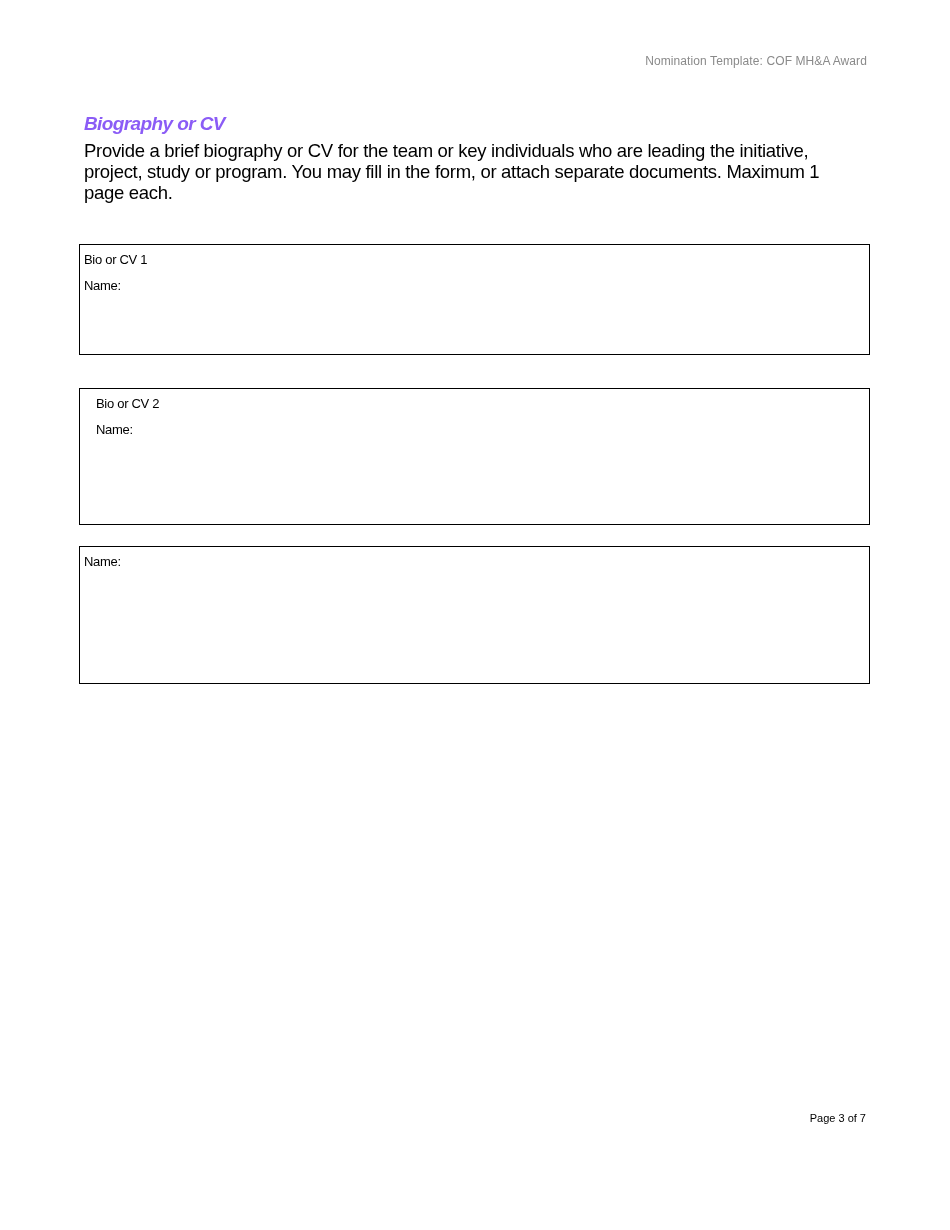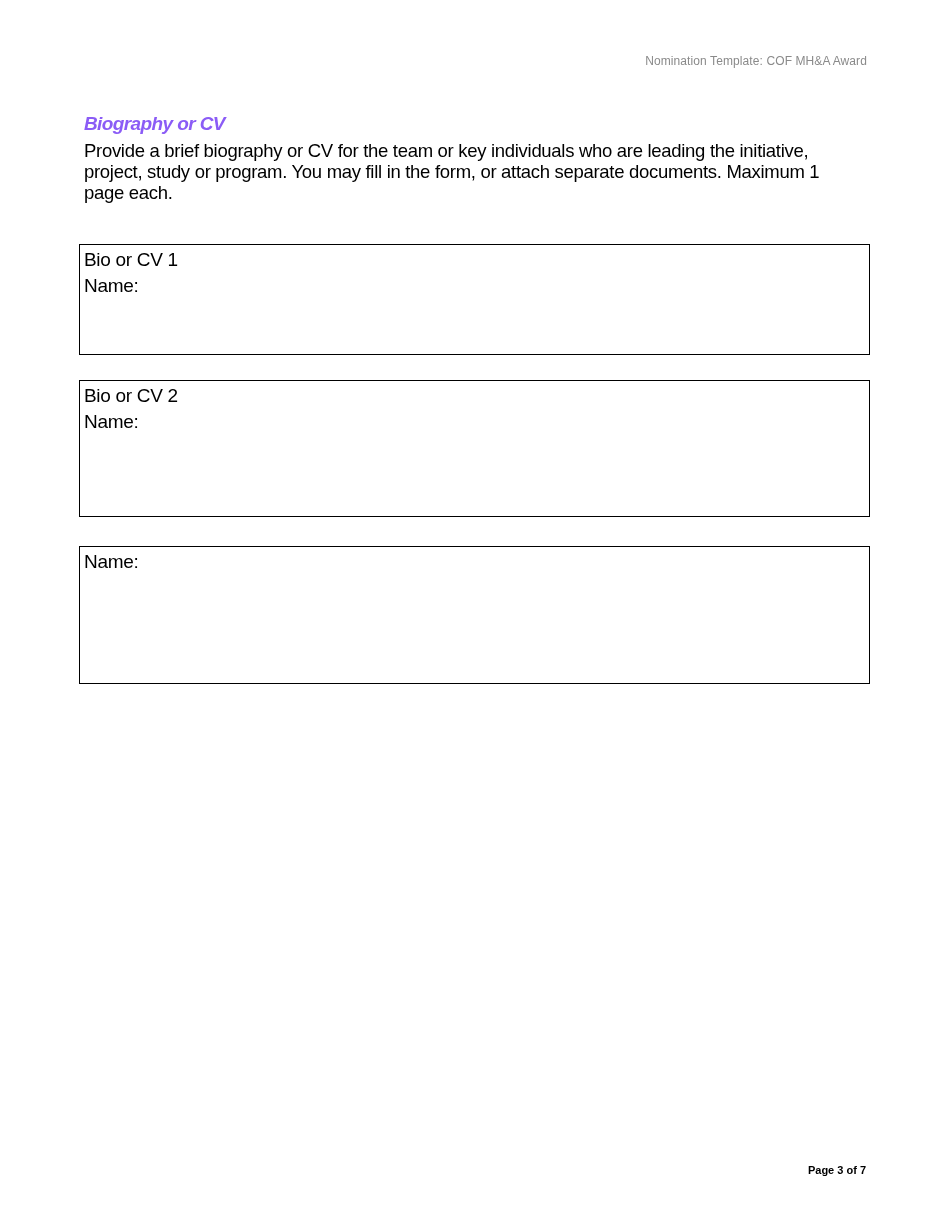--- a/index.html
+++ b/index.html
@@ -6,28 +6,28 @@
   body { width:950px; height:1230px; position:relative; overflow:hidden;
          font-family:"Liberation Sans", sans-serif; color:#000; }
   .header { position:absolute; top:54px; right:83px; font-size:12px; color:#8a8a8a;
             font-family:"Liberation Sans", sans-serif; letter-spacing:0.1px; }
   .section-title { position:absolute; top:113px; left:84px; font-size:19px; font-weight:bold;
                    font-style:italic; color:#8b5cf6; font-family:"Liberation Sans", sans-serif;
                    letter-spacing:-0.6px; }
   .intro { position:absolute; top:140px; left:84px; width:760px; font-size:18.5px; line-height:21px;
            font-family:"Liberation Sans", sans-serif; letter-spacing:-0.3px; }
   .box { position:absolute; left:79px; width:791px; border:1.5px solid #000; box-sizing:border-box; }
-  .box .lbl { display:block; margin-left:4px; font-size:19px; line-height:26px;
+  .box .lbl { display:block; margin-left:4px; font-size:13px; line-height:26px;
               font-family:"Liberation Sans", sans-serif; letter-spacing:-0.3px; }
   .box .lbl:first-child { margin-top:2px; }
   #box1 { top:244px; height:111px; }
-  #box2 { top:380px; height:137px; }
+  #box2 { top:388px; height:137px;padding-left:12px; }
   #box3 { top:546px; height:138px; border-width:1px; }
-  .footer { position:absolute; top:1164px; right:84px; font-size:11px;
-            font-family:"Liberation Sans", sans-serif;font-weight:bold; }
+  .footer { position:absolute; top:1112px; right:84px; font-size:11px;
+            font-family:"Liberation Sans", sans-serif; }
 </style>
 </head>
 <body>
 
 <div class="header">Nomination Template: COF MH&amp;A Award</div>
 
 <div class="section-title">Biography or CV</div>
 
 <div class="intro">Provide a brief biography or CV for the team or key individuals who are leading the initiative, project, study or program. You may fill in the form, or attach separate documents. Maximum 1 page each.</div>
 

